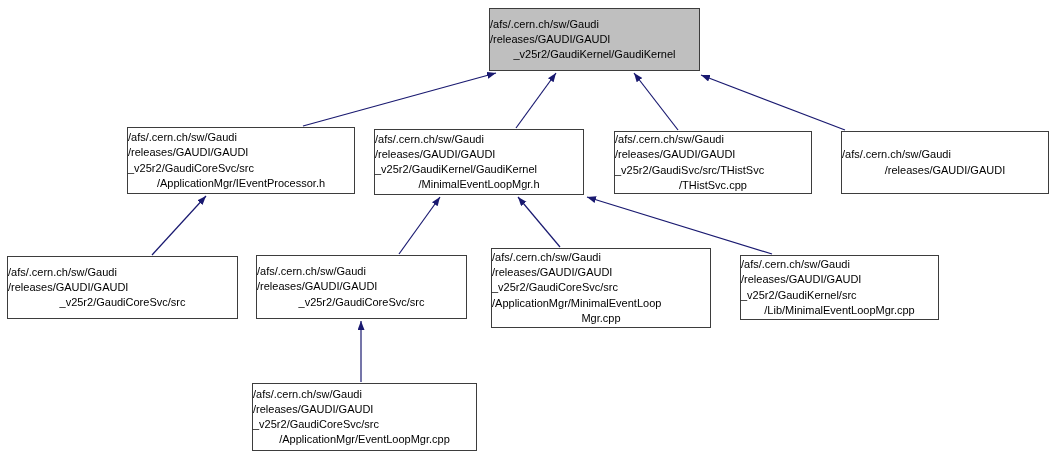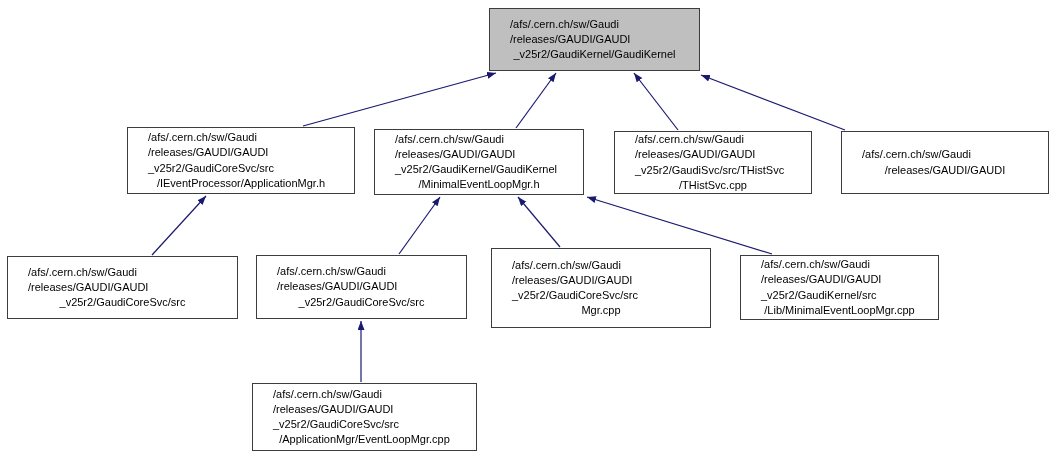--- a/index.html
+++ b/index.html
@@ -18,21 +18,21 @@
     pointer-events: none;
   }
   .node {
     position: absolute;
     box-sizing: border-box;
     background: #ffffff;
     border: 1px solid #3d3d3d;
     color: #000000;
     font-size: 11px;
     line-height: 15.2px;
-    padding: 0 20px;
+    padding: 0 0;
     display: flex;
     flex-direction: column;
     justify-content: center;
     white-space: nowrap;
     cursor: pointer;
   }
   .node .ln { text-align: left; }
   .node .ln:last-child { text-align: center; }
   .node.hl { background: #bfbfbf; }
 
@@ -72,21 +72,21 @@
   <div class="node hl" id="n0">
     <div class="ln">/afs/.cern.ch/sw/Gaudi</div>
     <div class="ln">/releases/GAUDI/GAUDI</div>
     <div class="ln">_v25r2/GaudiKernel/GaudiKernel</div>
   </div>
 
   <div class="node" id="n1">
     <div class="ln">/afs/.cern.ch/sw/Gaudi</div>
     <div class="ln">/releases/GAUDI/GAUDI</div>
     <div class="ln">_v25r2/GaudiCoreSvc/src</div>
-    <div class="ln">/IEventProcessor/ApplicationMgr.h</div>
+    <div class="ln">/ApplicationMgr/IEventProcessor.h</div>
   </div>
 
   <div class="node" id="n2">
     <div class="ln">/afs/.cern.ch/sw/Gaudi</div>
     <div class="ln">/releases/GAUDI/GAUDI</div>
     <div class="ln">_v25r2/GaudiKernel/GaudiKernel</div>
     <div class="ln">/MinimalEventLoopMgr.h</div>
   </div>
 
   <div class="node" id="n3">
@@ -110,20 +110,21 @@
   <div class="node" id="n6">
     <div class="ln">/afs/.cern.ch/sw/Gaudi</div>
     <div class="ln">/releases/GAUDI/GAUDI</div>
     <div class="ln">_v25r2/GaudiCoreSvc/src</div>
   </div>
 
   <div class="node" id="n7">
     <div class="ln">/afs/.cern.ch/sw/Gaudi</div>
     <div class="ln">/releases/GAUDI/GAUDI</div>
     <div class="ln">_v25r2/GaudiCoreSvc/src</div>
+    <div class="ln">/ApplicationMgr/MinimalEventLoop</div>
     <div class="ln">Mgr.cpp</div>
   </div>
 
   <div class="node" id="n8">
     <div class="ln">/afs/.cern.ch/sw/Gaudi</div>
     <div class="ln">/releases/GAUDI/GAUDI</div>
     <div class="ln">_v25r2/GaudiKernel/src</div>
     <div class="ln">/Lib/MinimalEventLoopMgr.cpp</div>
   </div>
 

